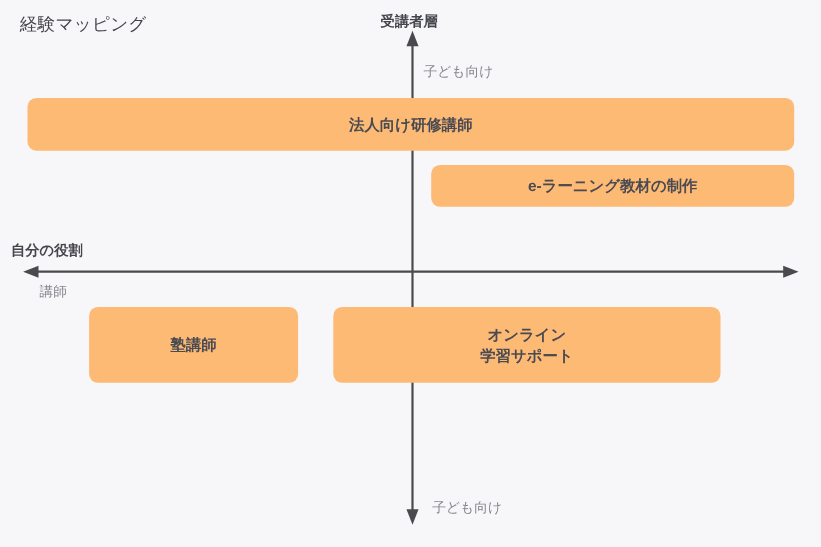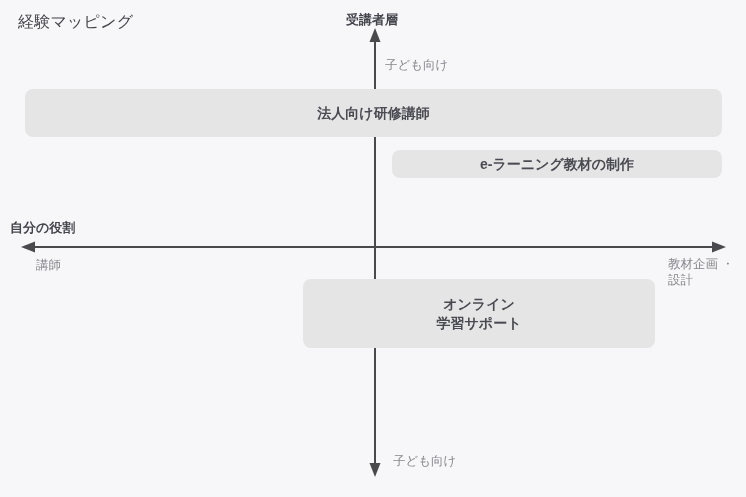--- a/index.html
+++ b/index.html
@@ -69,36 +69,36 @@
   #label-y-top   { left: 346px; top: 11px; }
   #label-y-up    { left: 385px; top: 57px; }
   #label-y-down  { left: 393px; top: 453px; }
   #label-x-left  { left: 10px;  top: 219px; }
   #label-x-near  { left: 36px;  top: 257px; }
   #label-x-right { left: 668px; top: 256px; }
 
   
   .card {
     position: absolute;
-    background: #e5e5e5;
+    background: #fdba74;
     border-radius: 8px;
     display: flex;
     align-items: center;
     justify-content: center;
     text-align: center;
     color: #4a4a52;
     font-size: 14px;
     font-weight: bold;
     line-height: 19px;
     box-sizing: border-box;
     padding: 0 8px;
     white-space: pre-line;
   }
   #card-corporate { left: 25px;  top: 89px;  width: 697px; height: 48px; }
-  #card-elearning { left: 392px; top: 150px; width: 330px; height: 28px; }
+  #card-elearning { left: 392px; top: 150px; width: 330px; height: 38px; }
   #card-cram      { left: 81px;  top: 279px; width: 190px; height: 69px; }
   #card-online    { left: 303px; top: 279px; width: 352px; height: 69px; }
 </style>
 </head>
 <body>
 
 <div id="canvas">
 
   <div class="chart-title">経験マッピング</div>
 
@@ -120,24 +120,23 @@
   <div class="axis-name" id="label-y-top">受講者層</div>
 
   <div class="axis-pole" id="label-y-up">子ども向け</div>
 
   <div class="axis-pole" id="label-y-down">子ども向け</div>
 
   <div class="axis-name" id="label-x-left">自分の役割</div>
 
   <div class="axis-pole" id="label-x-near">講師</div>
 
-  <div class="axis-name right-label" id="label-x-right">教材企画
-・設計</div>
 
   <div class="card" id="card-corporate">法人向け研修講師</div>
 
   <div class="card" id="card-elearning">e-ラーニング教材の制作</div>
 
+  <div class="card" id="card-cram">塾講師</div>
 
   <div class="card" id="card-online">オンライン
 学習サポート</div>
 
 </div>
 
 </body></html>

